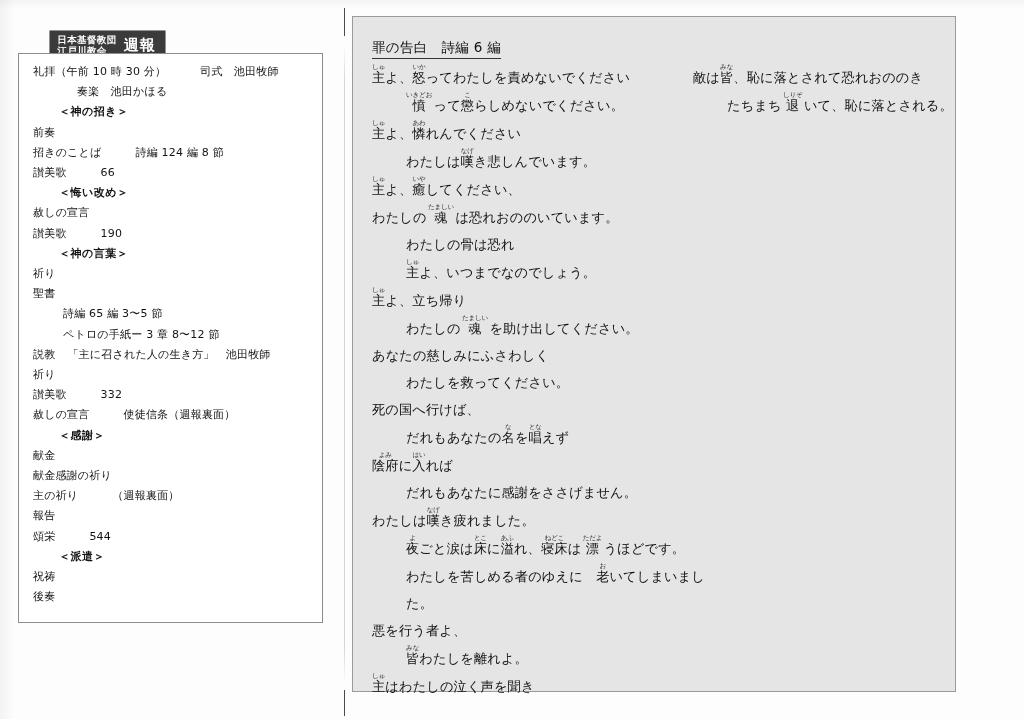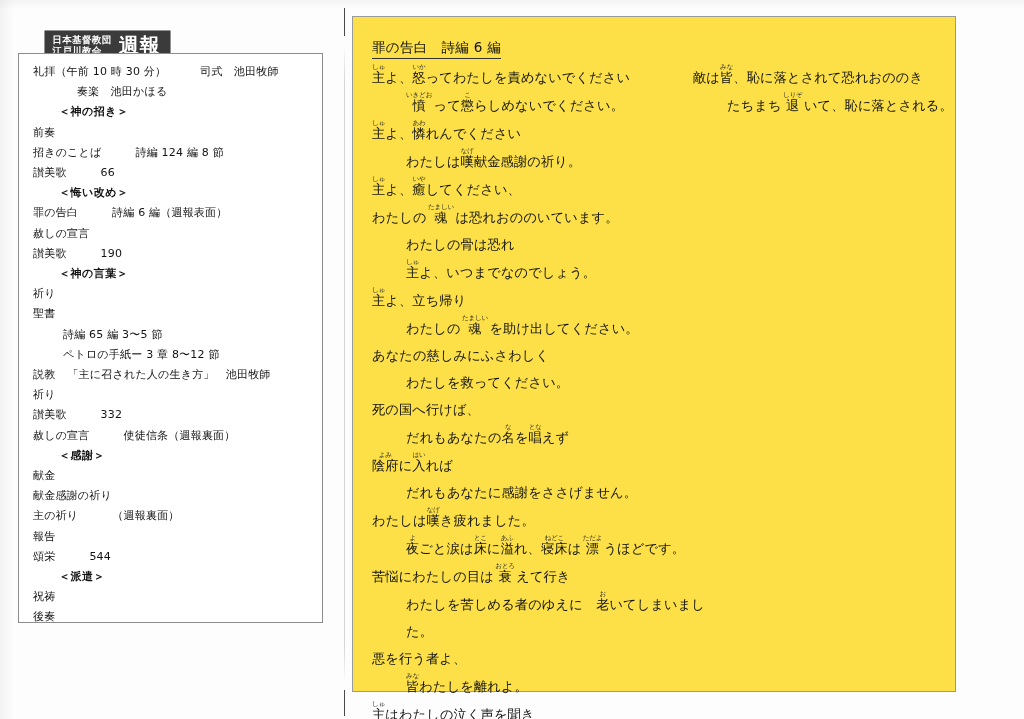--- a/index.html
+++ b/index.html
@@ -63,21 +63,21 @@
   .badge-org {
     display: flex;
     flex-direction: column;
     line-height: 1.18;
     font-size: 9.5px;
     font-weight: bold;
     letter-spacing: 0.4px;
     white-space: nowrap;
   }
   .badge-title {
-    font-size: 20px;
+    font-size: 15px;
     font-weight: bold;
     line-height: 1;
     letter-spacing: 1px;
     white-space: nowrap;
     padding-right: 2px;
   }
   .masthead-date {
     font-size: 13.5px;
     color: #151515;
     white-space: nowrap;
@@ -116,21 +116,21 @@
   }
   .ol-gap-sm { display: inline-block; width: 12px; }
   .ol-gap-lg { display: inline-block; width: 34px; }
 
   
   #right-page {
     position: absolute;
     left: 352px; top: 16px;
     width: 604px; height: 676px;
     border: 1px solid #9a9a9a;
-    background: #fde047;
+    background: #e5e5e5;
     box-sizing: border-box;
   }
 
   .psalm-title {
     position: absolute;
     left: 19px; top: 22px;
     font-size: 13.5px;
     color: #121212;
     border-bottom: 1px solid #333;
     padding-bottom: 1px;
@@ -212,21 +212,20 @@
 
     <div class="order-box">
       <div class="order-list" id="order-list">
           <div class="ol-row"><span>礼拝（午前 10 時 30 分）</span><span class="ol-gap-lg"></span><span>司式　池田牧師</span></div>
           <div class="ol-row indent1"><span>奏楽　池田かほる</span></div>
           <div class="ol-row section"><span>＜神の招き＞</span></div>
           <div class="ol-row"><span>前奏</span></div>
           <div class="ol-row"><span>招きのことば</span><span class="ol-gap-lg"></span><span>詩編 124 編 8 節</span></div>
           <div class="ol-row"><span>讃美歌</span><span class="ol-gap-lg"></span><span>66</span></div>
           <div class="ol-row section"><span>＜悔い改め＞</span></div>
-          <div class="ol-row"><span>罪の告白</span><span class="ol-gap-lg"></span><span>詩編 6 編（週報表面）</span></div>
           <div class="ol-row"><span>赦しの宣言</span></div>
           <div class="ol-row"><span>讃美歌</span><span class="ol-gap-lg"></span><span>190</span></div>
           <div class="ol-row section"><span>＜神の言葉＞</span></div>
           <div class="ol-row"><span>祈り</span></div>
           <div class="ol-row"><span>聖書</span></div>
           <div class="ol-row indent2"><span>詩編 65 編 3〜5 節</span></div>
           <div class="ol-row indent2"><span>ペトロの手紙ー 3 章 8〜12 節</span></div>
           <div class="ol-row"><span>説教</span><span class="ol-gap-sm"></span><span>「主に召された人の生き方」　池田牧師</span></div>
           <div class="ol-row"><span>祈り</span></div>
           <div class="ol-row"><span>讃美歌</span><span class="ol-gap-lg"></span><span>332</span></div>
@@ -247,36 +246,35 @@
   <div id="right-page">
 
     <div class="psalm-title">
       <span>罪の告白</span><span class="t-gap"></span><span>詩編 6 編</span>
     </div>
 
     <div class="psalm-body" id="psalm-body">
         <div class="vline"><ruby>主<rt>しゅ</rt></ruby><span>よ、</span><ruby>怒<rt>いか</rt></ruby><span>ってわたしを責めないでください</span></div>
         <div class="vline ind"><ruby>憤<rt>いきどお</rt></ruby><span> って</span><ruby>懲<rt>こ</rt></ruby><span>らしめないでください。</span></div>
         <div class="vline"><ruby>主<rt>しゅ</rt></ruby><span>よ、</span><ruby>憐<rt>あわ</rt></ruby><span>れんでください</span></div>
-        <div class="vline ind"><span>わたしは</span><ruby>嘆<rt>なげ</rt></ruby><span>献金感謝の祈り。</span></div>
+        <div class="vline ind"><span>わたしは</span><ruby>嘆<rt>なげ</rt></ruby><span>き悲しんでいます。</span></div>
         <div class="vline"><ruby>主<rt>しゅ</rt></ruby><span>よ、</span><ruby>癒<rt>いや</rt></ruby><span>してください、</span></div>
         <div class="vline"><span>わたしの </span><ruby>魂<rt>たましい</rt></ruby><span> は恐れおののいています。</span></div>
         <div class="vline ind"><span>わたしの骨は恐れ</span></div>
         <div class="vline ind"><ruby>主<rt>しゅ</rt></ruby><span>よ、いつまでなのでしょう。</span></div>
         <div class="vline"><ruby>主<rt>しゅ</rt></ruby><span>よ、立ち帰り</span></div>
         <div class="vline ind"><span>わたしの </span><ruby>魂<rt>たましい</rt></ruby><span> を助け出してください。</span></div>
         <div class="vline"><span>あなたの慈しみにふさわしく</span></div>
         <div class="vline ind"><span>わたしを救ってください。</span></div>
         <div class="vline"><span>死の国へ行けば、</span></div>
         <div class="vline ind"><span>だれもあなたの</span><ruby>名<rt>な</rt></ruby><span>を</span><ruby>唱<rt>とな</rt></ruby><span>えず</span></div>
         <div class="vline"><ruby>陰府<rt>よみ</rt></ruby><span>に</span><ruby>入<rt>はい</rt></ruby><span>れば</span></div>
         <div class="vline ind"><span>だれもあなたに感謝をささげません。</span></div>
         <div class="vline"><span>わたしは</span><ruby>嘆<rt>なげ</rt></ruby><span>き疲れました。</span></div>
         <div class="vline ind"><ruby>夜<rt>よ</rt></ruby><span>ごと涙は</span><ruby>床<rt>とこ</rt></ruby><span>に</span><ruby>溢<rt>あふ</rt></ruby><span>れ、</span><ruby>寝床<rt>ねどこ</rt></ruby><span>は </span><ruby>漂<rt>ただよ</rt></ruby><span> うほどです。</span></div>
-        <div class="vline"><span>苦悩にわたしの目は </span><ruby>衰<rt>おとろ</rt></ruby><span> えて行き</span></div>
         <div class="vline ind"><span>わたしを苦しめる者のゆえに　</span><ruby>老<rt>お</rt></ruby><span>いてしまいまし</span></div>
         <div class="vline ind"><span>た。</span></div>
         <div class="vline"><span>悪を行う者よ、</span></div>
         <div class="vline ind"><ruby>皆<rt>みな</rt></ruby><span>わたしを離れよ。</span></div>
         <div class="vline"><ruby>主<rt>しゅ</rt></ruby><span>はわたしの泣く声を聞き</span></div>
       </div>
 
     <div class="side-block" id="side-block">
         <div class="vline"><span>敵は</span><ruby>皆<rt>みな</rt></ruby><span>、恥に落とされて恐れおののき</span></div>
         <div class="vline ind"><span>たちまち </span><ruby>退<rt>しりぞ</rt></ruby><span> いて、恥に落とされる。</span></div>

